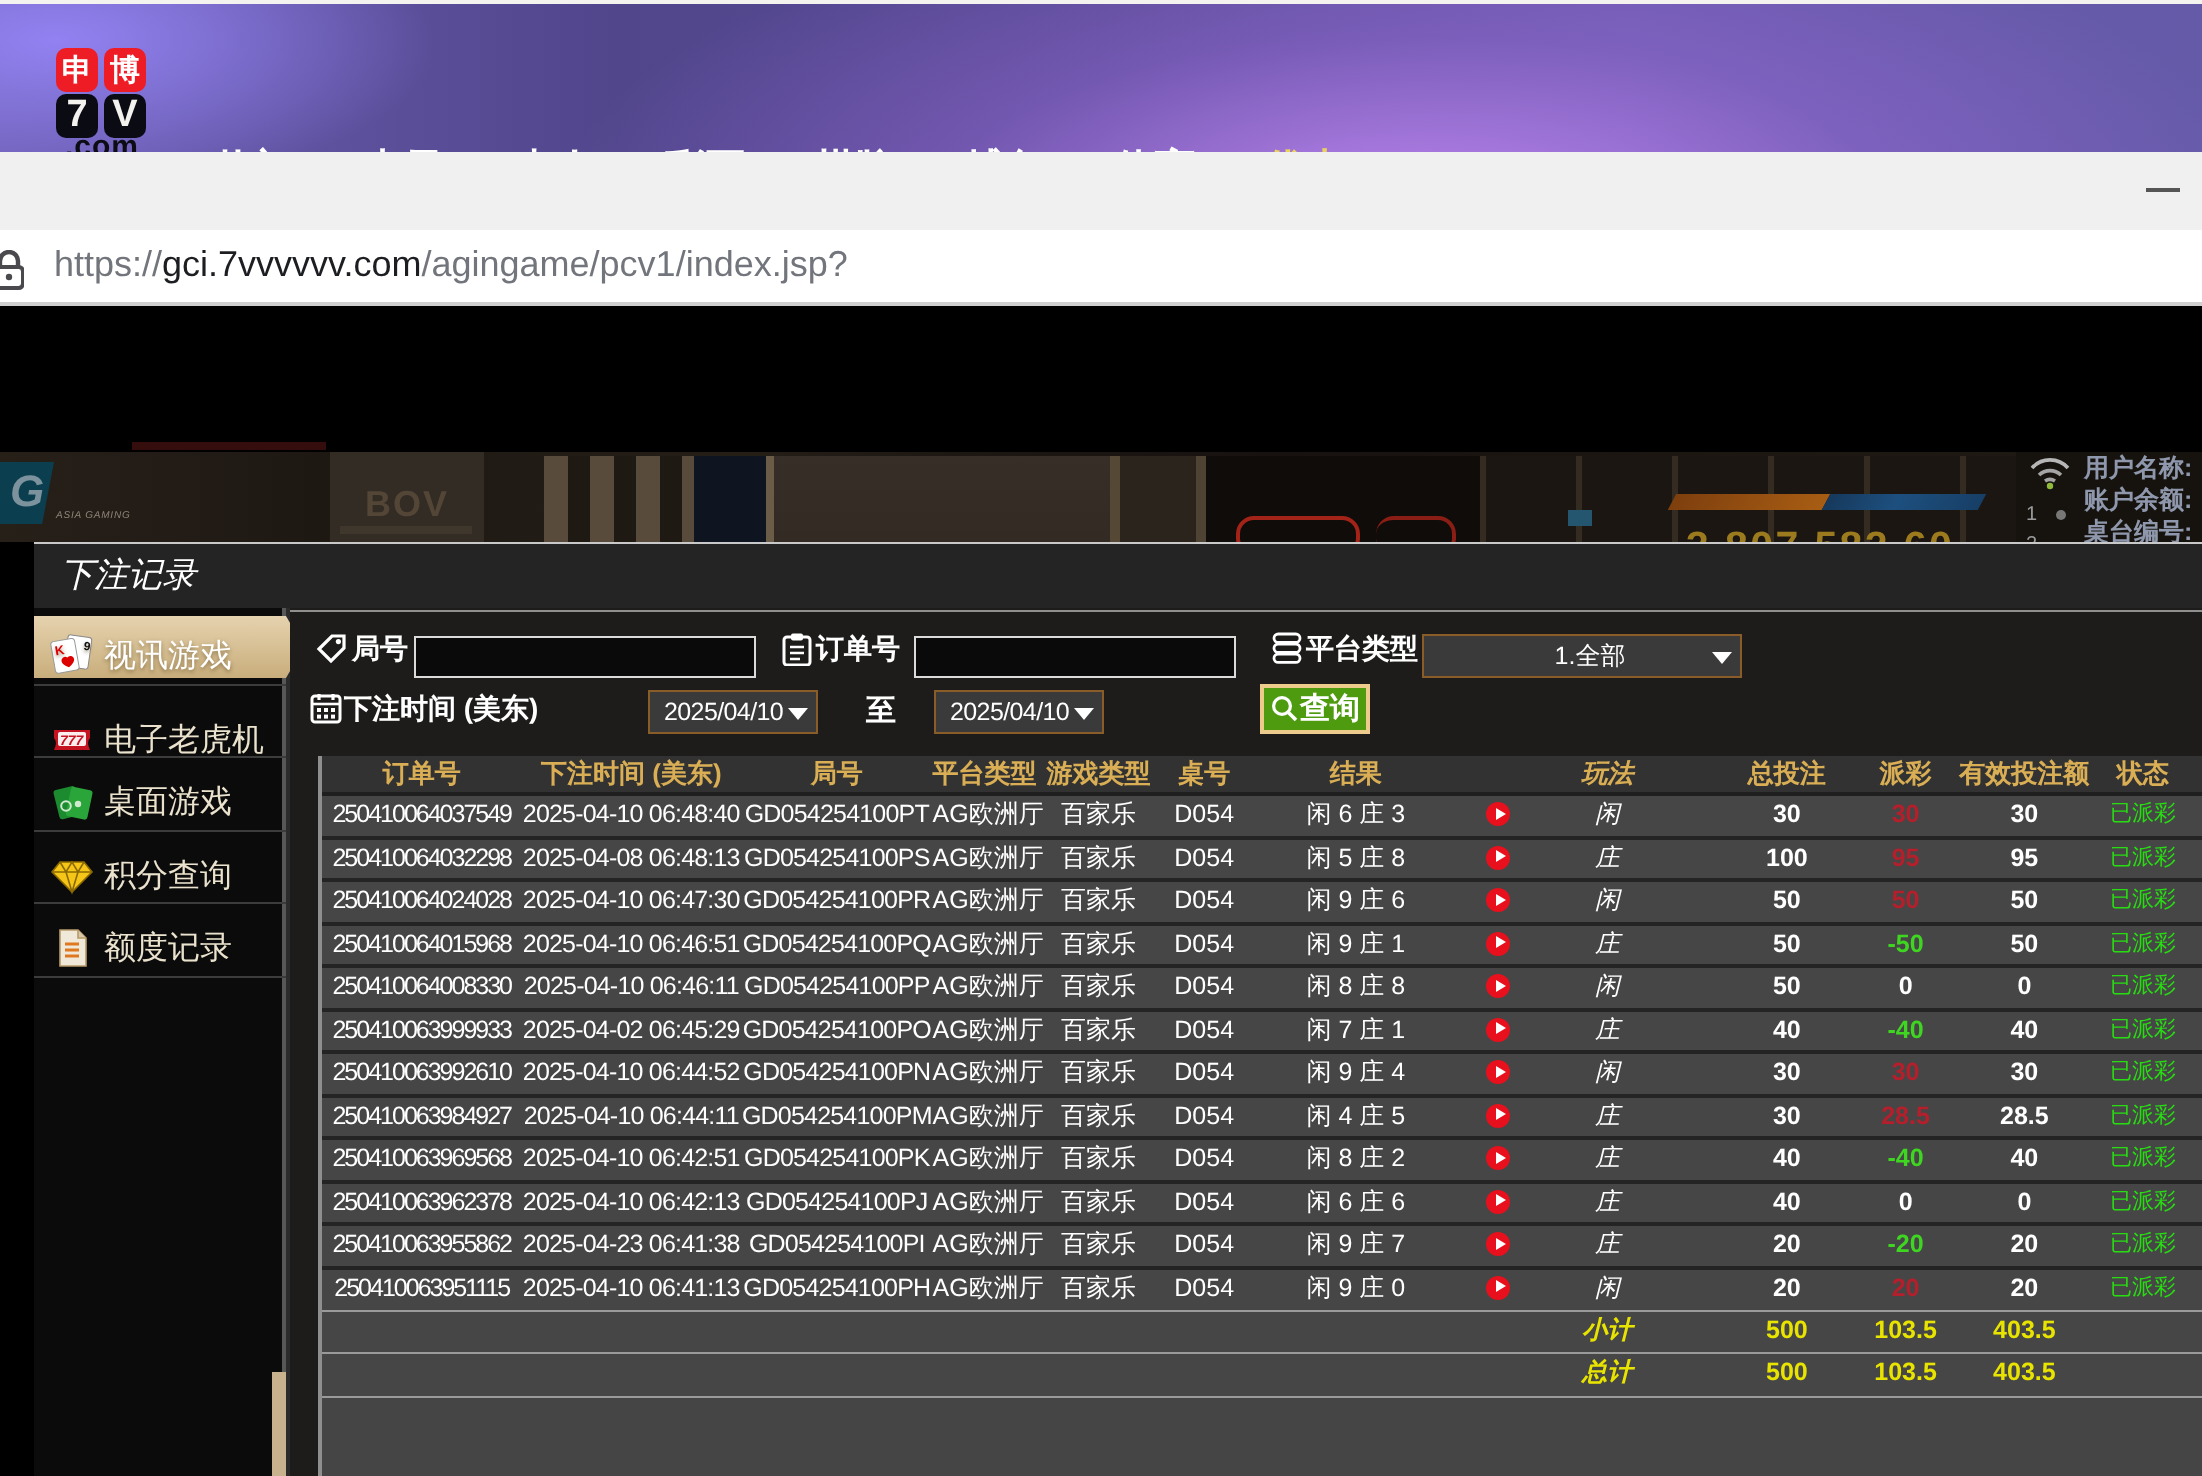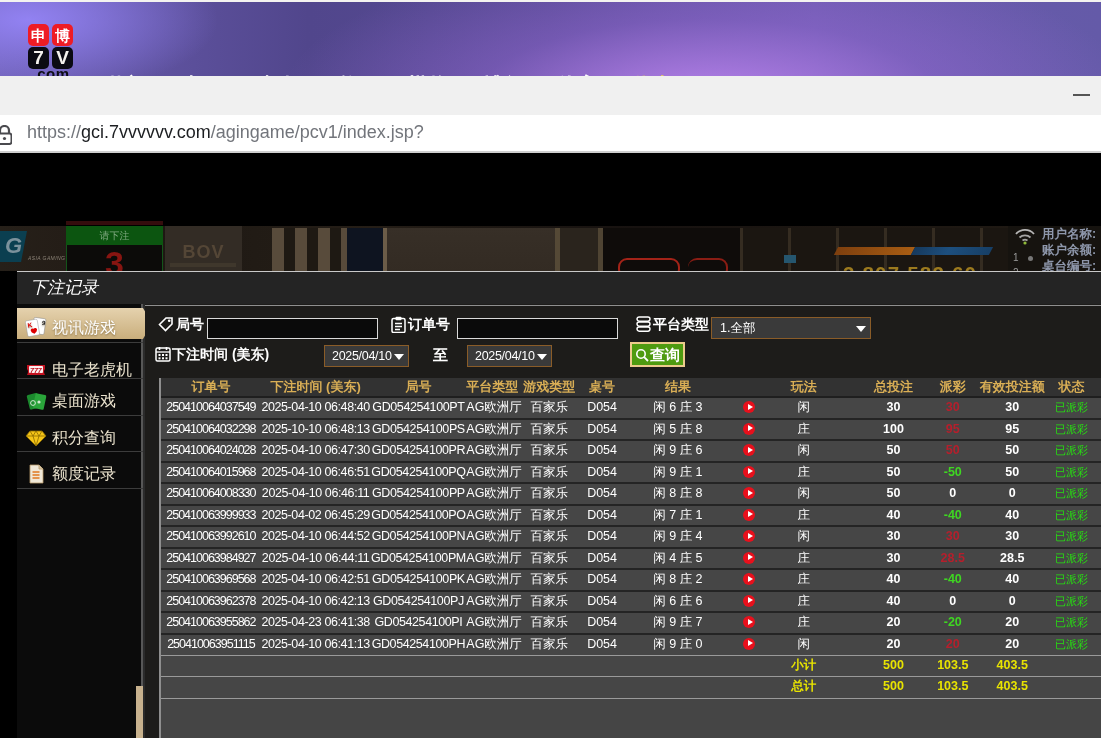--- a/index.html
+++ b/index.html
@@ -78,21 +78,21 @@
 .fsel .ar{position:absolute;right:4px;top:8px;width:0;height:0;border-left:5px solid transparent;border-right:5px solid transparent;border-top:6px solid #fff;}
 #qbtn{position:absolute;background:#4e9b10;border:2px solid #eccb8c;color:#fff;font-size:15px;font-weight:bold;text-align:center;}
 
 
 #tbl{position:absolute;left:14px;top:74px;width:945px;height:361px;border-left:2px solid #8f8f8f;background:#454545;overflow:hidden;}
 .tr{display:flex;height:21.5px;background:#464646;border-bottom:2px solid #242424;color:#fff;font-size:12.5px;}
 .tr>div{text-align:center;line-height:19.5px;white-space:nowrap;overflow:visible;}
 .thead{background:#323232;color:#d9ae55;font-weight:bold;height:20px;font-size:13px;border-bottom:2px solid #1f1f1f;}
 .thead>div{line-height:18px;}
 .c1{width:100px;letter-spacing:-1px;}.c2{width:110px;letter-spacing:-0.4px;}.c3{width:96px;letter-spacing:-0.4px;}.c4{width:46px;}.c5{width:74px;}.c6{width:32px;}
-.c7{width:120px;}.c8{width:23px;}.c9{width:86px;}.c10{width:90px;padding-left:4px;}.c11{width:38px;padding-right:5px;}.c12{width:74px;padding-left:2px;}.c13{width:56px;padding-right:9px;}
+.c7{width:120px;}.c8{width:23px;}.c9{width:86px;font-style:italic;}.c10{width:90px;padding-left:4px;}.c11{width:38px;padding-right:5px;}.c12{width:74px;padding-left:2px;}.c13{width:56px;padding-right:9px;}
 .b{font-weight:bold;}
 .r{color:#b51f2c;}.g{color:#3fd622;}.w{color:#fff;}
 .st{color:#27dd12;font-size:11px;letter-spacing:0;}
 .y{color:#e8e400;}
 .thead>div{letter-spacing:0;}
 .tot{background:#464646;border-bottom:1px solid #9a9a9a;height:21.25px;}
 .lastrow{border-bottom:1.5px solid #9a9a9a;}
 .play{display:inline-block;width:12px;height:12px;border-radius:50%;background:#e8101c;vertical-align:-2px;}
 .play i{display:block;width:0;height:0;border-left:5px solid #fff;border-top:3.2px solid transparent;border-bottom:3.2px solid transparent;margin:2.8px 0 0 4.5px;}
 #scrollthumb{position:absolute;left:119px;top:414px;width:7px;height:53px;background:#c8b28e;}
@@ -146,24 +146,20 @@
   <div class="vline" style="left:598px;width:5px;background:#4f4433;"></div>
   <div id="darkblock"></div>
   <div id="framewall"></div>
   <div id="rblock"></div>
   <div id="redtable"></div>
       <div id="redtable2"></div>
   <div id="rlogo"></div>
   <div id="maroon"></div>
   <div id="glogo">G</div>
       <div id="agtxt">ASIA GAMING</div>
-  <div id="greenbox">
-        <div id="greenhdr">请下注</div>
-        <div id="red3">3</div>
-      </div>
   <div id="bovbox">BOV</div>
       <div id="bovsub"></div>
   <div id="obar"></div>
       <div id="bbar"></div>
   <div id="goldnum">3,807,582.60</div>
   <svg id="wifi" width="22" height="18" viewBox="0 0 22 18">
         <g fill="none" stroke="#c9c9c9" stroke-width="1.8">
           <path d="M2 7 a12 12 0 0 1 18 0" opacity=".9"></path>
           <path d="M5.5 10.5 a8 8 0 0 1 11 0" opacity=".8"></path>
           <path d="M8.5 13.5 a4.5 4.5 0 0 1 5 0" opacity=".8"></path>
@@ -269,21 +265,21 @@
     <div class="flabel" style="left:263px;top:12px;">订单号</div>
     <div class="finput" style="left:312px;top:14px;width:161px;"></div>
     <svg class="abs" style="left:491px;top:12px" width="16" height="16" viewBox="0 0 16 16">
           <g fill="none" stroke="#fff" stroke-width="1.4">
             <rect x="1" y="1" width="13" height="4.2" rx="2.1"></rect>
             <rect x="1" y="6" width="13" height="4.2" rx="2.1"></rect>
             <rect x="1" y="11" width="13" height="4.2" rx="2.1"></rect>
           </g>
         </svg>
     <div class="flabel" style="left:508px;top:12px;">平台类型</div>
-    <div class="fsel" style="left:566px;top:13px;width:160px;"><span style="margin-left:8px;">1.全部</span><span class="ar"></span></div>
+    <div class="fsel" style="left:566px;top:13px;width:160px;text-align:center;"><span style="margin-left:8px;">1.全部</span><span class="ar"></span></div>
 
     <svg class="abs" style="left:10px;top:42px" width="16" height="16" viewBox="0 0 16 16">
           <rect x="1" y="2" width="14" height="13" rx="1.5" fill="none" stroke="#fff" stroke-width="1.5"></rect>
           <path d="M1 6 h14" stroke="#fff" stroke-width="1.3"></path>
           <path d="M4.5 1 v3 M11.5 1 v3" stroke="#fff" stroke-width="1.6"></path>
           <g fill="#fff">
             <rect x="3.5" y="8" width="2" height="2"></rect>
             <rect x="7" y="8" width="2" height="2"></rect>
             <rect x="10.5" y="8" width="2" height="2"></rect>
             <rect x="3.5" y="11.3" width="2" height="2"></rect>
@@ -326,21 +322,21 @@
             <div class="c7">闲 6 庄 3</div>
             <div class="c8"><span class="play"><i></i></span></div>
             <div class="c9">闲</div>
             <div class="c10 b">30</div>
             <div class="c11 b r">30</div>
             <div class="c12 b">30</div>
             <div class="c13 st">已派彩</div>
           </div>
 <div class="tr">
             <div class="c1">250410064032298</div>
-            <div class="c2">2025-10-10 06:48:13</div>
+            <div class="c2">2025-04-08 06:48:13</div>
             <div class="c3">GD054254100PS</div>
             <div class="c4">AG欧洲厅</div>
             <div class="c5">百家乐</div>
             <div class="c6">D054</div>
             <div class="c7">闲 5 庄 8</div>
             <div class="c8"><span class="play"><i></i></span></div>
             <div class="c9">庄</div>
             <div class="c10 b">100</div>
             <div class="c11 b r">95</div>
             <div class="c12 b">95</div>

